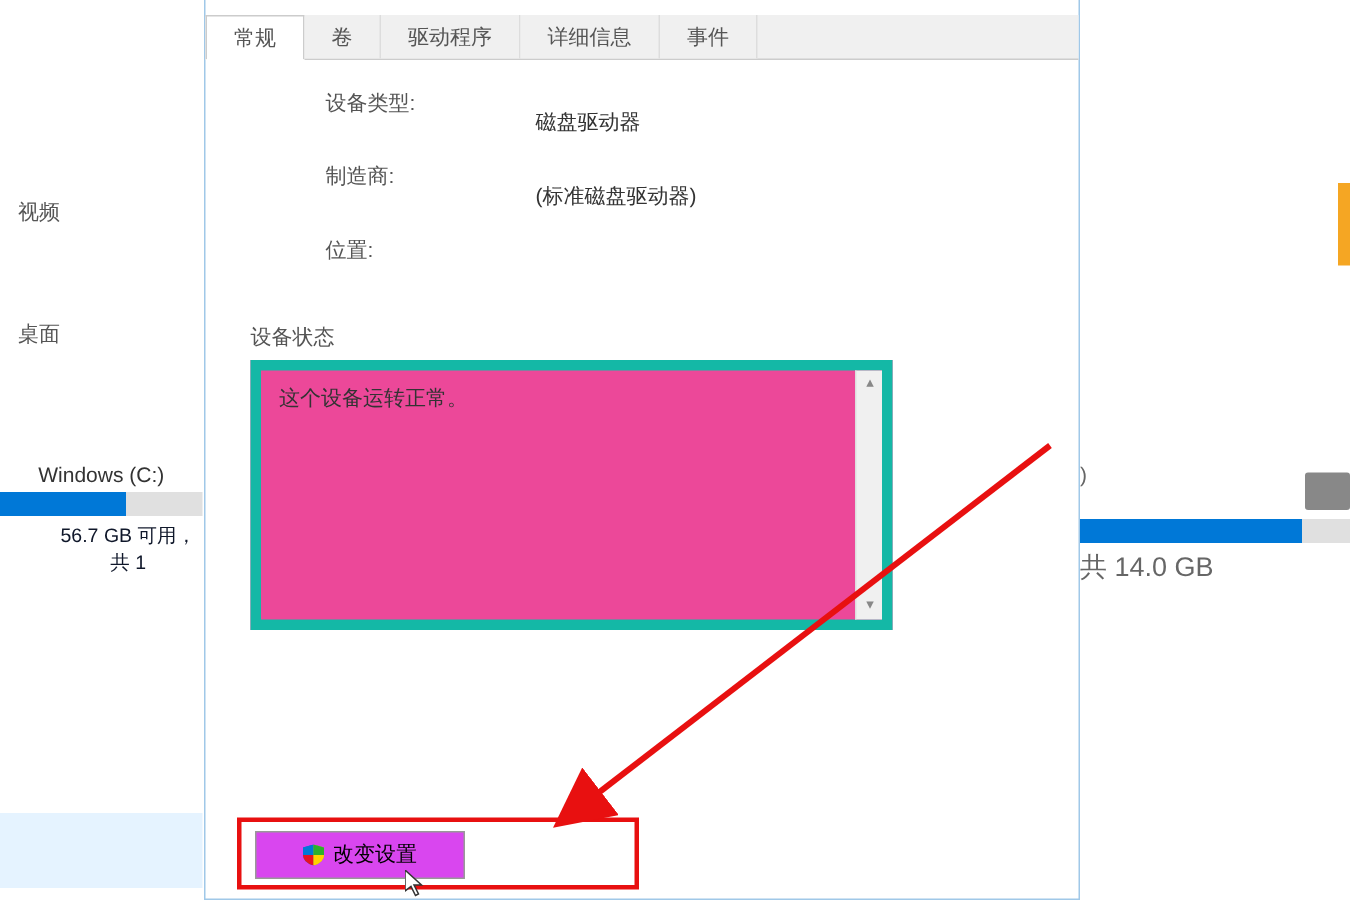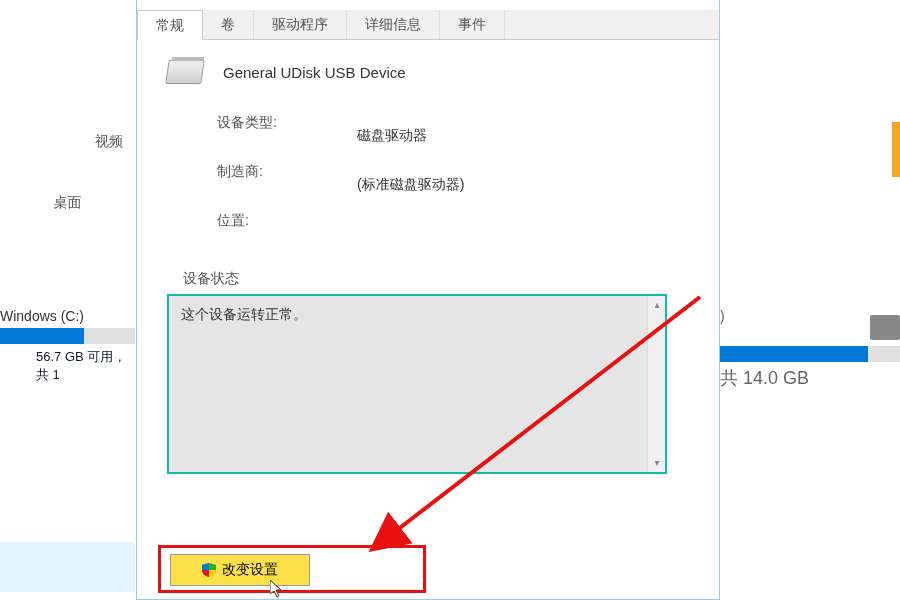--- a/index.html
+++ b/index.html
@@ -21,29 +21,30 @@
       top: 0;
       width: 135px;
       height: 600px;
       background: #fff;
     }
     .bg-sidebar-item {
       padding: 8px 12px;
       color: #555;
       font-size: 14px;
     }
-    .bg-sidebar-item:nth-child(1) { margin-top: 125px; text-align: right; }
-    .bg-sidebar-item:nth-child(2) { margin-top: 27px; text-align: center; }
+    .bg-sidebar-item:nth-child(1) { margin-top: 125px; }
+    .bg-sidebar-item:nth-child(2) { margin-top: 47px; }
     
     .bg-drive-c {
       position: absolute;
       left: 0;
       top: 308px;
       width: 135px;
       font-size: 14px;
+      text-align: center;
     }
     .bg-drive-c .drive-name { color: #333; margin-bottom: 4px; }
     .bg-drive-c .drive-bar {
       height: 16px;
       background: #e0e0e0;
       margin-bottom: 4px;
     }
     .bg-drive-c .drive-bar-fill {
       height: 100%;
       width: 62%;
@@ -181,30 +182,30 @@
       margin-top: 13px;
     }
     
     .status-section {
       margin-top: 10px;
     }
     .status-label {
       font-size: 14px;
       color: #555;
       margin-bottom: 6px;
-      margin-left: 16px;
+      margin-left: 0;
     }
     .status-box {
-      width: 500px;
+      width: 428px;
       height: 180px;
-      border: 2px solid #14b8a6;
+      border: 7px solid #14b8a6;
       padding: 10px 12px;
       font-size: 14px;
       position: relative;
-      background: #e5e5e5;
+      background: #ec4899;
     }
     .scrollbar-track {
       position: absolute;
       right: 0;
       top: 0;
       width: 18px;
       height: 100%;
       background: #f0f0f0;
       border-left: 1px solid #ddd;
     }
@@ -222,21 +223,21 @@
       bottom: 0;
     }
     
     .change-settings-btn {
       position: absolute;
       left: 170px;
       top: 554px;
       width: 140px;
       height: 32px;
       border: 1px solid #999;
-      background: #fde047;
+      background: #d946ef;
       display: flex;
       align-items: center;
       justify-content: center;
       gap: 6px;
       font-size: 14px;
       cursor: pointer;
     }
     .shield-icon {
       width: 14px;
       height: 14px;
@@ -309,24 +310,20 @@
 <div class="dialog">
   <div class="tabs">
     <div class="tab active">常规</div>
     <div class="tab">卷</div>
     <div class="tab">驱动程序</div>
     <div class="tab">详细信息</div>
     <div class="tab">事件</div>
   </div>
 
   <div class="content">
-    <div class="device-header">
-      <div class="disk-icon"></div>
-      <div class="device-title">General UDisk USB Device</div>
-    </div>
 
     <div class="info-grid">
       <div class="info-row">
         <div class="info-label">设备类型:</div>
         <div class="info-value">磁盘驱动器</div>
       </div>
       <div class="info-row">
         <div class="info-label">制造商:</div>
         <div class="info-value">(标准磁盘驱动器)</div>
       </div>

